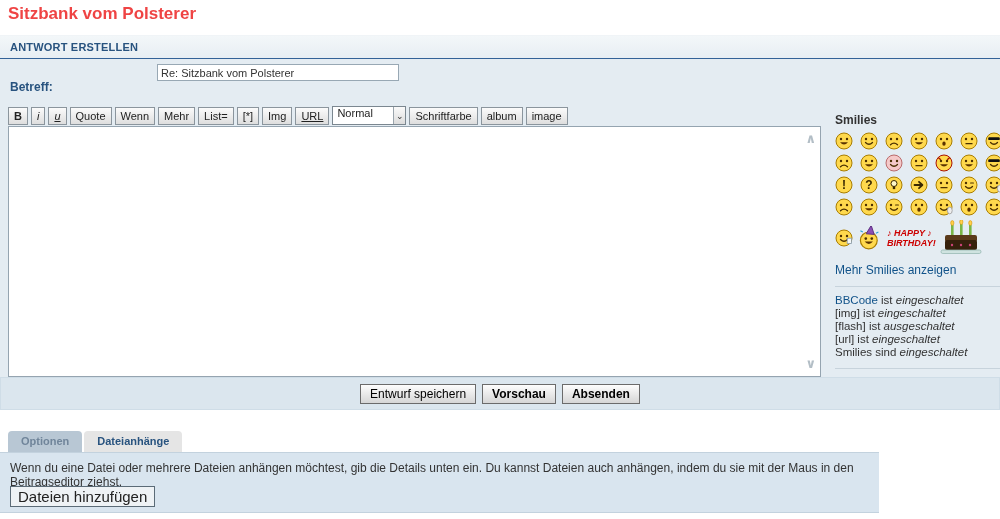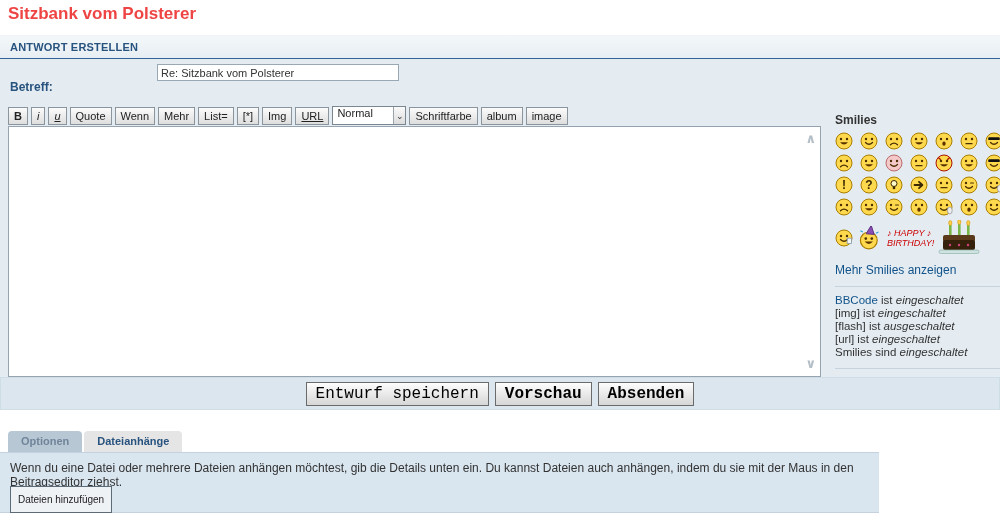--- a/index.html
+++ b/index.html
@@ -49,49 +49,49 @@
     color:#b3bec6; cursor:pointer; line-height:12px; }
   .scroll-up { top:6px; } .scroll-dn { bottom:6px; }
 
   
   .sm-col { position:absolute; left:835px; top:113px; width:200px; }
   .sm-title { font-size:12px; font-weight:bold; color:#333; }
   .sm-row { display:flex; gap:7px; align-items:center; height:22px; }
   .sm-grid { margin-top:3px; }
   .sm-row.bd { height:36px; gap:4px; margin-top:2px; }
   .smiley { display:inline-flex; cursor:pointer; }
-  .bd-text { color:#c00; font-weight:normal; font-style:italic; font-size:9px;
+  .bd-text { color:#c00; font-weight:bold; font-style:italic; font-size:9px;
     line-height:10px; white-space:nowrap; }
   .more-link { display:block; margin-top:7px; font-size:12px; color:#105289;
     text-decoration:none; cursor:pointer; }
   .sep { width:165px; border-top:1px solid #c7d3dc; margin:9px 0 7px; }
   .bb-line { font-size:11.5px; line-height:13px; color:#333; white-space:nowrap; }
   .bb-line .nm-link { color:#105289; cursor:pointer; }
   .bb-line i { font-style:italic; }
   .last-posts { display:block; margin-top:11px; font-size:12px; font-weight:bold;
     color:#105289; white-space:nowrap; cursor:pointer; text-decoration:none; }
 
   
   .submit-bar { position:absolute; top:377px; left:0; width:1000px; height:33px;
     background:#dbe6ee; border:1px solid #cfdde7; display:flex; align-items:center;
     justify-content:center; gap:6px; }
-  .form-btn { padding:2px 9px; font-size:16px; color:#000; font-family:Liberation Mono, monospace;
+  .form-btn { padding:2px 9px; font-size:12px; color:#000; font-family:Liberation Sans, sans-serif;
     background:linear-gradient(#fdfdfd,#d6d6d6); border:1px solid #6b6b6b; cursor:pointer; }
   .form-btn.strong { font-weight:bold; }
 
   
   .tabs { position:absolute; top:431px; left:8px; display:flex; gap:2px; }
   .tab { height:21px; padding:0 13px; line-height:21px; font-size:11px; font-weight:bold;
     border-radius:4px 4px 0 0; cursor:pointer; }
   .tab.inactive { background:#b8c7d4; color:#70859a; }
   .tab.active { background:#e5e5e5; color:#28537f; }
   .bottom-panel { position:absolute; top:452px; left:0; width:879px; height:61px;
     background:#d9e5ef; border-top:1px solid #c3d2de; border-bottom:1px solid #c3d2de; }
   .bottom-desc { padding:8px 0 0 10px; font-size:12px; color:#333; }
-  .add-files-btn { position:absolute; left:10px; top:33px; padding:7px 7px; font-size:10px;
+  .add-files-btn { position:absolute; left:10px; top:33px; padding:1px 7px; font-size:15px;
     color:#222; background:#eef2f5; border:1px solid #5b6b77; font-family:inherit;
     cursor:pointer; }
 </style>
 </head>
 <body>
 
 <h2 class="page-title">Sitzbank vom Polsterer</h2>
 
 <div class="main-panel">
   <div class="panel-header">ANTWORT ERSTELLEN</div>

